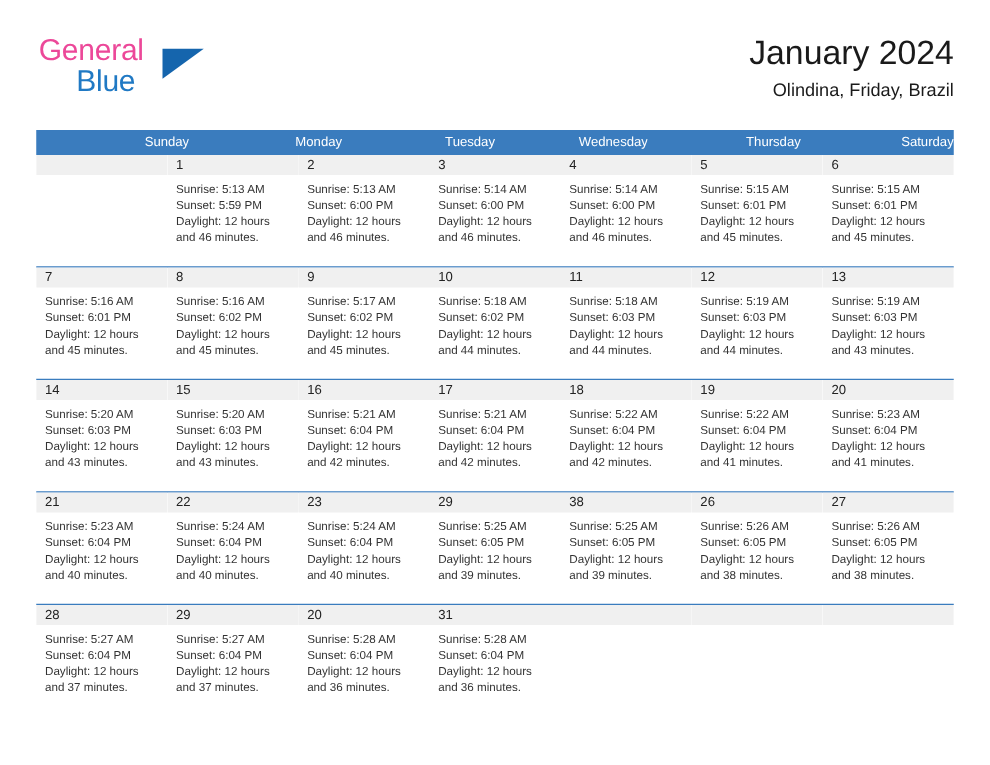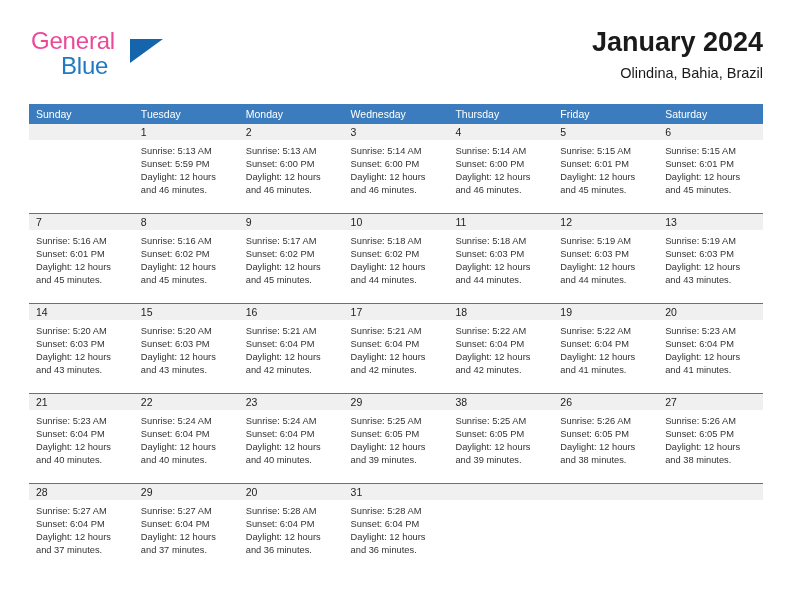--- a/index.html
+++ b/index.html
@@ -71,21 +71,21 @@
   .title-block {
     position: absolute;
     right: 0;
     top: 0;
     text-align: right;
   }
   .cal-title {
     font-size: 27px;
     color: #1a1a1a;
     line-height: 32px;
-    font-weight: 700;
+    font-weight: 400;
     white-space: nowrap;
   }
   .cal-location {
     font-size: 14.5px;
     color: #1a1a1a;
     line-height: 20px;
     margin-top: 5px;
     white-space: nowrap;
   }
 
@@ -94,20 +94,21 @@
     position: absolute;
     left: 29px;
     top: 104px;
     width: 734px;
   }
 
   .dow-row {
     display: flex;
     background: #3a7cbe;
     height: 20px;
+    text-align: right;
   }
   .dow-cell {
     flex: 1 1 0;
     color: #ffffff;
     font-size: 10.5px;
     line-height: 20px;
     padding-left: 7px;
     box-sizing: border-box;
     white-space: nowrap;
     overflow: hidden;
@@ -161,33 +162,32 @@
   <div class="header">
 
     <div class="brand">
       <span class="brand-general">General</span>
       <span class="brand-triangle"></span>
       <span class="brand-blue">Blue</span>
     </div>
 
     <div class="title-block">
       <div class="cal-title">January 2024</div>
-      <div class="cal-location">Olindina, Bahia, Brazil</div>
+      <div class="cal-location">Olindina, Friday, Brazil</div>
     </div>
 
   </div>
 
   <div class="calendar">
     <div class="dow-row" id="dow-row">
         <div class="dow-cell">Sunday</div>
+        <div class="dow-cell">Monday</div>
         <div class="dow-cell">Tuesday</div>
-        <div class="dow-cell">Monday</div>
         <div class="dow-cell">Wednesday</div>
         <div class="dow-cell">Thursday</div>
-        <div class="dow-cell">Friday</div>
         <div class="dow-cell">Saturday</div>
       </div>
     <div id="weeks-container">
         <div class="week">
           <div class="week-inner">
             <div class="day-cell empty">
               <div class="day-num"></div>
               <div class="day-body"></div>
             </div>
             <div class="day-cell">

